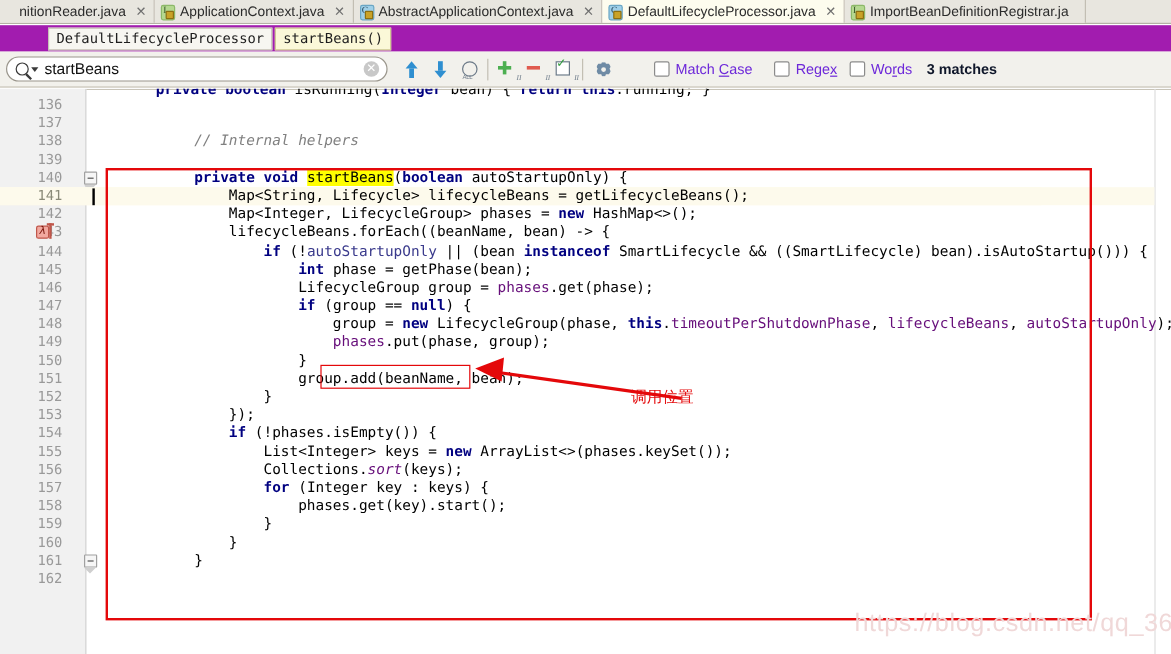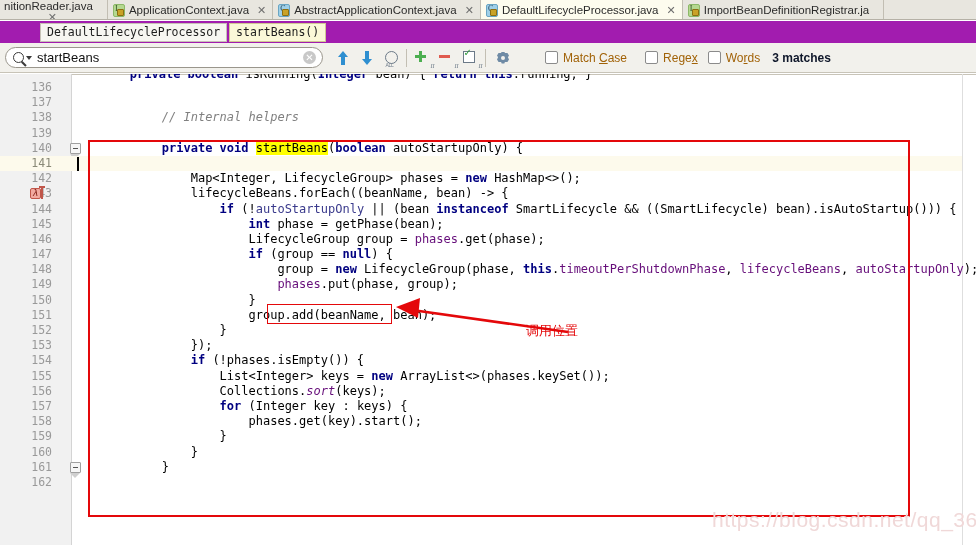--- a/index.html
+++ b/index.html
@@ -60,21 +60,21 @@
   .ficon.java-c::before { color: #1c3f55; }
   .ficon::after{
     content: ""; position: absolute; right: 0px; bottom: 0px;
     width: 5px; height: 5px; background: #c9a227; border: 1px solid #8c6f12;
     border-radius: 1px;
   }
   .tab .tlabel { margin-right: 8px; }
   .tab .tclose {
     color: #6f6f6f; font-size: 11px; line-height: 1; cursor: default;
   }
-  .tab.first { padding-left: 4px; flex-direction: column; }
+  .tab.first { padding-left: 16px; }
 
   
   .breadcrumb {
     position: absolute; top: 21px; left: 0; width: 976px; height: 22px;
     background: #a21caf;
     display: flex; align-items: center;
     padding-left: 40px;
   }
   .crumb {
     font-family: "DejaVu Sans Mono", monospace;
@@ -207,21 +207,21 @@
   }
   .gear::after {
     content:""; position:absolute; left:5px; top:5px; width:4px; height:4px;
     background:#f2f1ec; border-radius:50%;
   }
   .chkrow { display: flex; align-items: center; margin-left: 10px; flex: 0 0 auto; }
   .chkbox {
     width: 13px; height: 13px; border: 1px solid #8b8b8b; background: #fff;
     border-radius: 2px; margin-right: 5px; flex: 0 0 auto;
   }
-  .chklabel { font-size: 12px; color: #a16207; white-space: nowrap; }
+  .chklabel { font-size: 12px; color: #6d28d9; white-space: nowrap; }
   .chklabel u { text-decoration: underline; }
   .matches {
     margin-left: 12px; font-size: 12px; font-weight: bold; color: #0f172a; white-space: nowrap;
   }
 
   
   .editor {
     position: absolute; top: 74px; left: 0; width: 976px; height: 471px;
     background: #ffffff; overflow: hidden;
   }
@@ -431,21 +431,21 @@
   <div class="editor">
     <div class="toprule"></div>
     <div class="gutter"></div>
     <div class="vscroll"></div>
     <div class="lines" id="lines">
         <div class="row"><span class="ln">136</span><span class="code"></span></div>
         <div class="row"><span class="ln">137</span><span class="code"></span></div>
         <div class="row"><span class="ln">138</span><span class="code"><span class="pl">        </span><span class="cmt">// Internal helpers</span></span></div>
         <div class="row"><span class="ln">139</span><span class="code"></span></div>
         <div class="row"><span class="ln">140</span><span class="fold" style="top: 2px;"></span><span class="foldtip" style="top: 13px;"></span><span class="code"><span class="pl">        </span><span class="kw">private</span><span class="pl"> </span><span class="kw">void</span><span class="pl"> </span><span class="hit">startBeans</span><span class="pl">(</span><span class="kw">boolean</span><span class="pl"> autoStartupOnly) {</span></span></div>
-        <div class="row hl"><div class="hlband" style="top: 0px;"></div><span class="ln">141</span><span class="caretbar"></span></div>
+        <div class="row hl"><div class="hlband" style="top: 0px;"></div><span class="ln">141</span><span class="caretbar"></span><span class="code"><span class="pl">            Map&lt;String, Lifecycle&gt; lifecycleBeans = getLifecycleBeans();</span></span></div>
         <div class="row"><span class="ln">142</span><span class="code"><span class="pl">            Map&lt;Integer, LifecycleGroup&gt; phases = </span><span class="kw">new</span><span class="pl"> HashMap&lt;&gt;();</span></span></div>
         <div class="row"><span class="ln">143</span><span class="lambda-icon" style="top: 1px;"><i class="bulb"></i><i class="arr"></i></span><span class="code"><span class="pl">            lifecycleBeans.forEach((beanName, bean) -&gt; {</span></span></div>
         <div class="row"><span class="ln">144</span><span class="code"><span class="pl">                </span><span class="kw">if</span><span class="pl"> (!</span><span class="param">autoStartupOnly</span><span class="pl"> || (bean </span><span class="kw">instanceof</span><span class="pl"> SmartLifecycle &amp;&amp; ((SmartLifecycle) bean).isAutoStartup())) {</span></span></div>
         <div class="row"><span class="ln">145</span><span class="code"><span class="pl">                    </span><span class="kw">int</span><span class="pl"> phase = getPhase(bean);</span></span></div>
         <div class="row"><span class="ln">146</span><span class="code"><span class="pl">                    LifecycleGroup group = </span><span class="fld">phases</span><span class="pl">.get(phase);</span></span></div>
         <div class="row"><span class="ln">147</span><span class="code"><span class="pl">                    </span><span class="kw">if</span><span class="pl"> (group == </span><span class="kw">null</span><span class="pl">) {</span></span></div>
         <div class="row"><span class="ln">148</span><span class="code"><span class="pl">                        group = </span><span class="kw">new</span><span class="pl"> LifecycleGroup(phase, </span><span class="kw">this</span><span class="pl">.</span><span class="fld">timeoutPerShutdownPhase</span><span class="pl">, </span><span class="fld">lifecycleBeans</span><span class="pl">, </span><span class="fld">autoStartupOnly</span><span class="pl">);</span></span></div>
         <div class="row"><span class="ln">149</span><span class="code"><span class="pl">                        </span><span class="fld">phases</span><span class="pl">.put(phase, group);</span></span></div>
         <div class="row"><span class="ln">150</span><span class="code"><span class="pl">                    }</span></span></div>
         <div class="row"><span class="ln">151</span><span class="code"><span class="pl">                    group.add(beanName, bean);</span></span></div>

